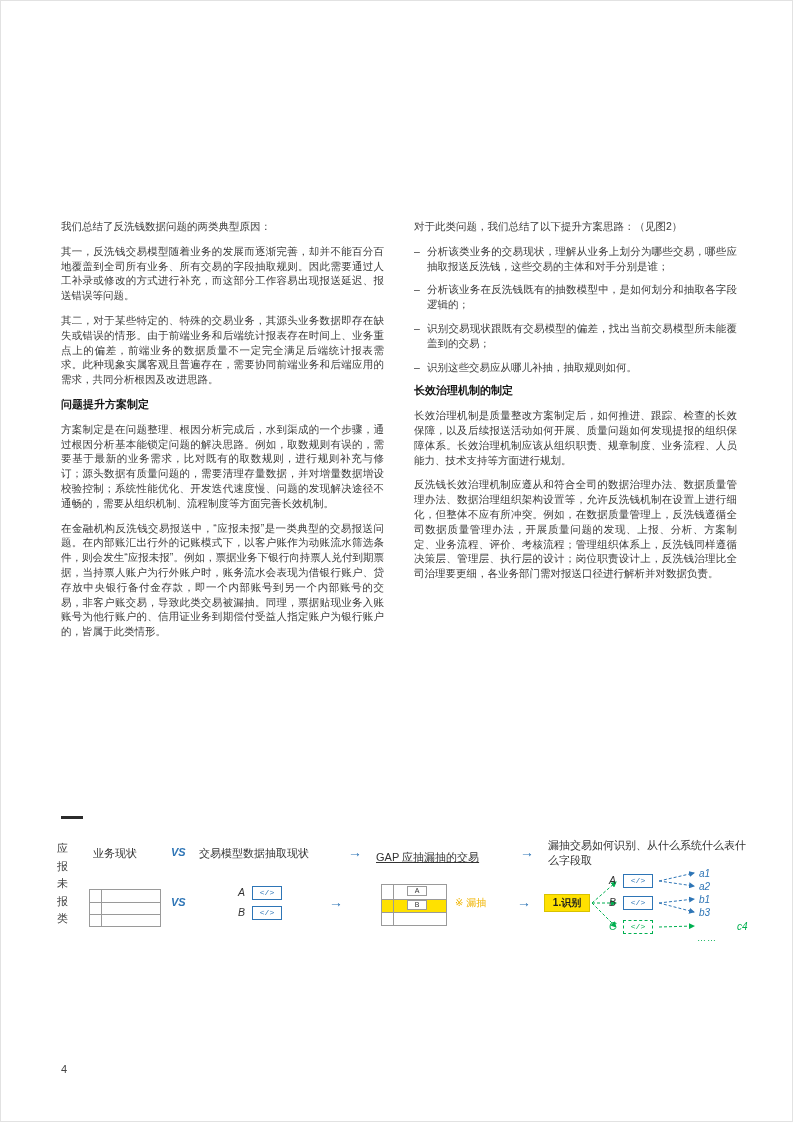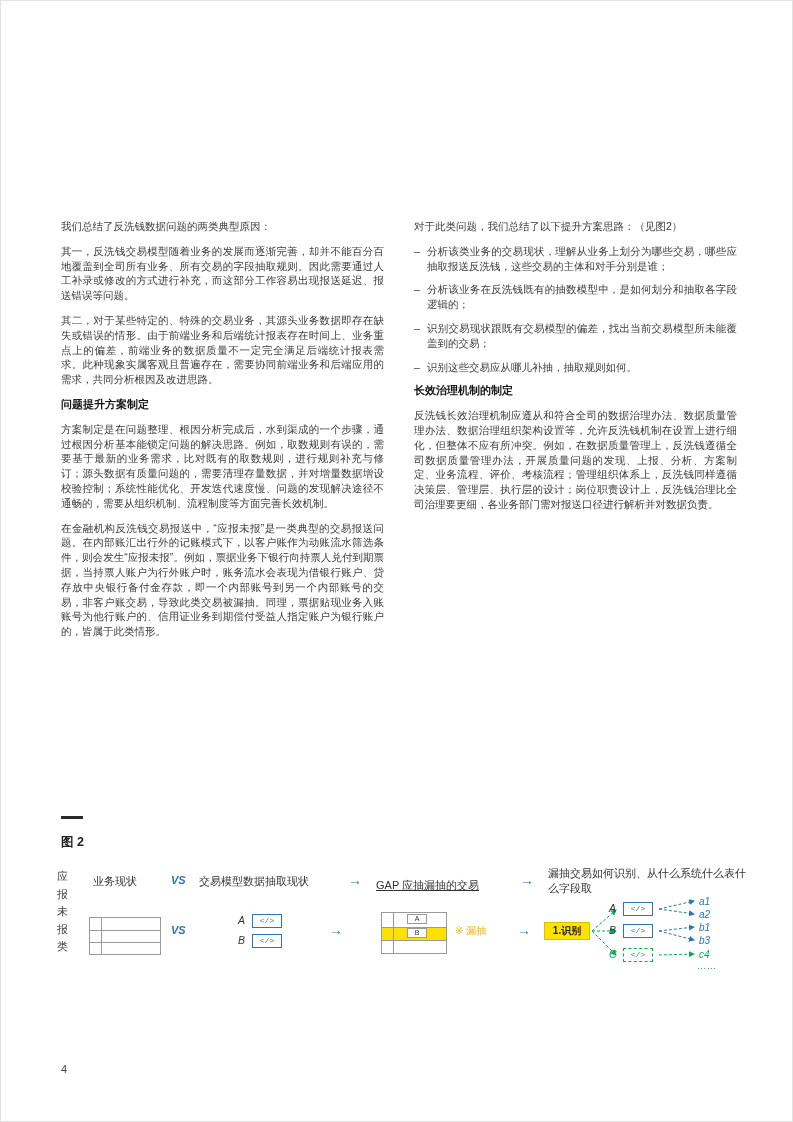--- a/index.html
+++ b/index.html
@@ -27,21 +27,21 @@
   .wrap { white-space:normal; }
   .vs { color:#2E75B6; font-weight:bold; font-style:italic; font-size:11px; }
   .arrow { color:#2E75B6; font-weight:bold; font-size:14px; line-height:14px; }
   .side-label { position:absolute; left:-4px; top:6px; width:15px; word-break:break-all; white-space:normal; font-size:11px; line-height:17.5px; color:#404040; }
 
   .codebox { position:absolute; border:1px solid #2E75B6; color:#2E75B6; background:#fff; font-size:8px; width:30px; height:14px; line-height:12px; text-align:center; font-family:"Liberation Mono","DejaVu Sans Mono",monospace; }
   .codebox.greenbox { border:1px dashed #00B050; color:#00B050; }
   .ital { font-style:italic; font-size:10.5px; color:#333; }
   .green { color:#00B050; }
   .leaf { position:absolute; font-style:italic; font-size:10px; color:#2E75B6; }
-  .leaf.green { color:#00B050; }
+  .leaf.green { color:#00B050;margin-left:38px; }
   .ellipsis { position:absolute; font-size:9px; color:#00B050; letter-spacing:1px; }
 
   .mini-table { position:absolute; border:1px solid #9a9a9a; background:#fff; }
   .mt-col { position:absolute; left:0; top:0; bottom:0; width:12px; border-right:1px solid #9a9a9a; }
   .mt-line { position:absolute; left:0; right:0; height:0; border-top:1px solid #9a9a9a; }
   .yellow-row { position:absolute; left:0; right:0; background:#FFE100; }
   .tag { position:absolute; border:1px solid #9a9a9a; background:#fff; font-size:7px; line-height:8px; width:20px; height:10px; text-align:center; color:#333; z-index:3; }
 
   .identify { position:absolute; background:#FFE100; border:1px solid #d8c200; color:#1d1d1d; font-size:10px; font-weight:bold; text-align:center; width:46px; height:18px; line-height:16px; }
   .miss { color:#f0b400; font-size:10px; }
@@ -80,28 +80,28 @@
         <li>
           <span class="dash">–</span>
           <span>识别交易现状跟既有交易模型的偏差，找出当前交易模型所未能覆盖到的交易；</span>
         </li>
         <li>
           <span class="dash">–</span>
           <span>识别这些交易应从哪儿补抽，抽取规则如何。</span>
         </li>
       </ul>
       <h3>长效治理机制的制定</h3>
+      <p>长效治理机制是质量整改方案制定后，如何推进、跟踪、检查的长效保障，以及后续报送活动如何开展、质量问题如何发现提报的组织保障体系。长效治理机制应该从组织职责、规章制度、业务流程、人员能力、技术支持等方面进行规划。</p>
       <p>反洗钱长效治理机制应遵从和符合全司的数据治理办法、数据质量管理办法、数据治理组织架构设置等，允许反洗钱机制在设置上进行细化，但整体不应有所冲突。例如，在数据质量管理上，反洗钱遵循全司数据质量管理办法，开展质量问题的发现、上报、分析、方案制定、业务流程、评价、考核流程；管理组织体系上，反洗钱同样遵循决策层、管理层、执行层的设计；岗位职责设计上，反洗钱治理比全司治理要更细，各业务部门需对报送口径进行解析并对数据负责。</p>
     </div>
 
   </div>
 
   <div class="figure">
     <div class="rule"></div>
-    <div class="fig-label">图 2</div>
 
     <div class="diagram">
 
       <svg class="connectors" width="706" height="128" viewBox="0 0 706 128">
         <defs>
           <marker id="mg" markerWidth="6" markerHeight="6" refX="5" refY="3" orient="auto">
               <path d="M0,0 L6,3 L0,6 z" fill="#00B050"></path>
             </marker>
           <marker id="mb" markerWidth="6" markerHeight="6" refX="5" refY="3" orient="auto">
               <path d="M0,0 L6,3 L0,6 z" fill="#2E75B6"></path>

